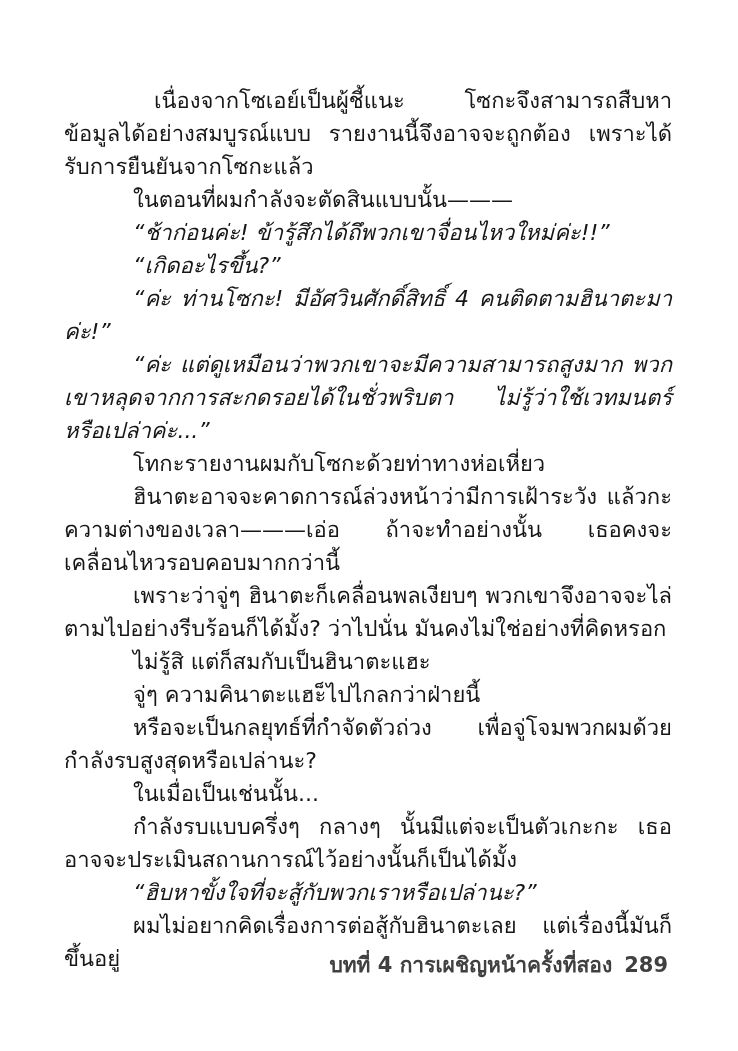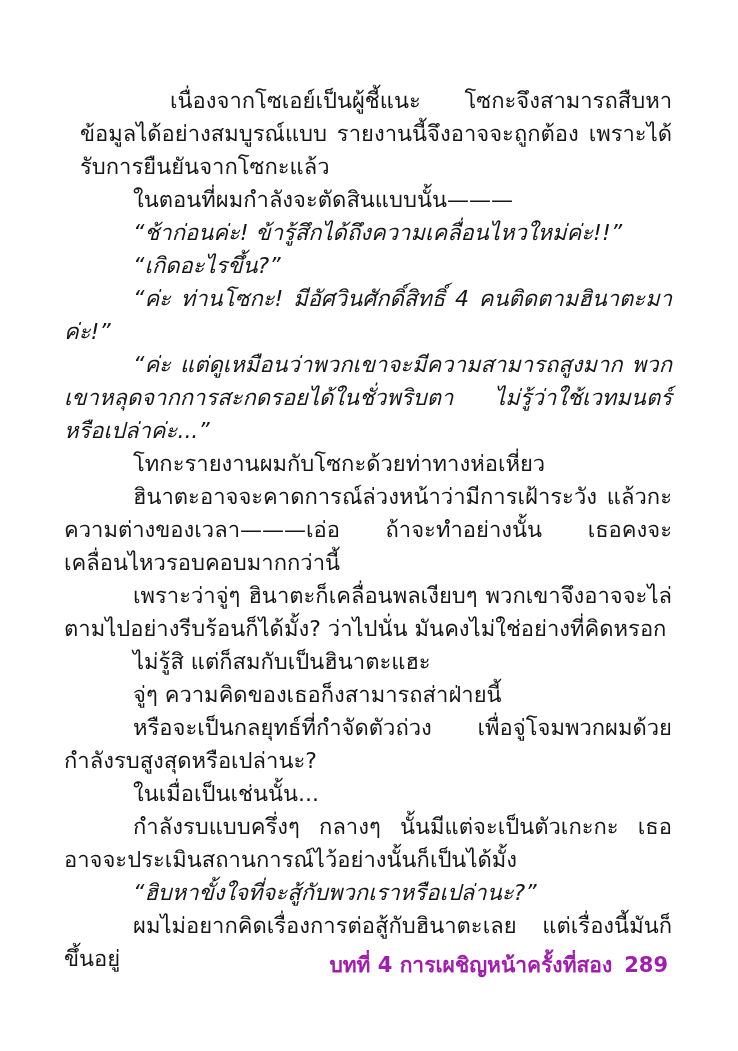--- a/index.html
+++ b/index.html
@@ -25,58 +25,57 @@
     line-height: 33px;
     text-align: justify;
   }
   .text-block p {
     margin: 0;
     padding: 0;
     text-indent: 69px;
   }
   .text-block p.indent-large {
     text-indent: 90px;
-    margin-left: 16px;
   }
   .text-block p.dialogue {
     font-style: italic;
   }
   .footer {
     position: absolute;
     left: 64px;
     top: 950px;
     width: 604px;
     text-align: right;
     font-weight: 700;
     font-size: 21px;
     line-height: 30px;
-    color: #a21caf;
+    color: #404040;
   }
   .footer .page-number {
     margin-left: 12px;
   }
 </style>
 </head>
 <body>
 
 <div class="page">
 
   <div class="text-block">
 
   <p class="indent-large">เนื่องจากโซเอย์เป็นผู้ชี้แนะ โซกะจึงสามารถสืบหาข้อมูลได้อย่างสมบูรณ์แบบ รายงานนี้จึงอาจจะถูกต้อง เพราะได้รับการยืนยันจากโซกะแล้ว</p>
       <p class="">ในตอนที่ผมกำลังจะตัดสินแบบนั้น———</p>
-      <p class="dialogue">“ช้าก่อนค่ะ! ข้ารู้สึกได้ถึงความเคลื่อนไหวใหม่ค่ะ!!”</p>
+      <p class="dialogue">“ช้าก่อนค่ะ! ข้ารู้สึกได้ถึพวกเขาจื่อนไหวใหม่ค่ะ!!”</p>
       <p class="dialogue">“เกิดอะไรขึ้น?”</p>
       <p class="dialogue">“ค่ะ ท่านโซกะ! มีอัศวินศักดิ์สิทธิ์ 4 คนติดตามฮินาตะมาค่ะ!”</p>
       <p class="dialogue">“ค่ะ แต่ดูเหมือนว่าพวกเขาจะมีความสามารถสูงมาก พวกเขาหลุดจากการสะกดรอยได้ในชั่วพริบตา ไม่รู้ว่าใช้เวทมนตร์หรือเปล่าค่ะ...”</p>
       <p class="">โทกะรายงานผมกับโซกะด้วยท่าทางห่อเหี่ยว</p>
       <p class="">ฮินาตะอาจจะคาดการณ์ล่วงหน้าว่ามีการเฝ้าระวัง แล้วกะความต่างของเวลา———เอ่อ ถ้าจะทำอย่างนั้น เธอคงจะเคลื่อนไหวรอบคอบมากกว่านี้</p>
       <p class="">เพราะว่าจู่ๆ ฮินาตะก็เคลื่อนพลเงียบๆ พวกเขาจึงอาจจะไล่ตามไปอย่างรีบร้อนก็ได้มั้ง? ว่าไปนั่น มันคงไม่ใช่อย่างที่คิดหรอก</p>
       <p class="">ไม่รู้สิ แต่ก็สมกับเป็นฮินาตะแฮะ</p>
-      <p class="">จู่ๆ ความคิดของเธอก็งสามารถส่าฝ่ายนี้</p>
+      <p class="">จู่ๆ ความคินาตะแฮะ็ไปไกลกว่าฝ่ายนี้</p>
       <p class="">หรือจะเป็นกลยุทธ์ที่กำจัดตัวถ่วง เพื่อจู่โจมพวกผมด้วยกำลังรบสูงสุดหรือเปล่านะ?</p>
       <p class="">ในเมื่อเป็นเช่นนั้น...</p>
       <p class="">กำลังรบแบบครึ่งๆ กลางๆ นั้นมีแต่จะเป็นตัวเกะกะ เธออาจจะประเมินสถานการณ์ไว้อย่างนั้นก็เป็นได้มั้ง</p>
       <p class="dialogue">“ฮิบหาขั้งใจที่จะสู้กับพวกเราหรือเปล่านะ?”</p>
       <p class="">ผมไม่อยากคิดเรื่องการต่อสู้กับฮินาตะเลย แต่เรื่องนี้มันก็ขึ้นอยู่</p>
     </div>
 
   <div class="footer">
     <span>บทที่ 4 การเผชิญหน้าครั้งที่สอง</span><span class="page-number">289</span>
   </div>

